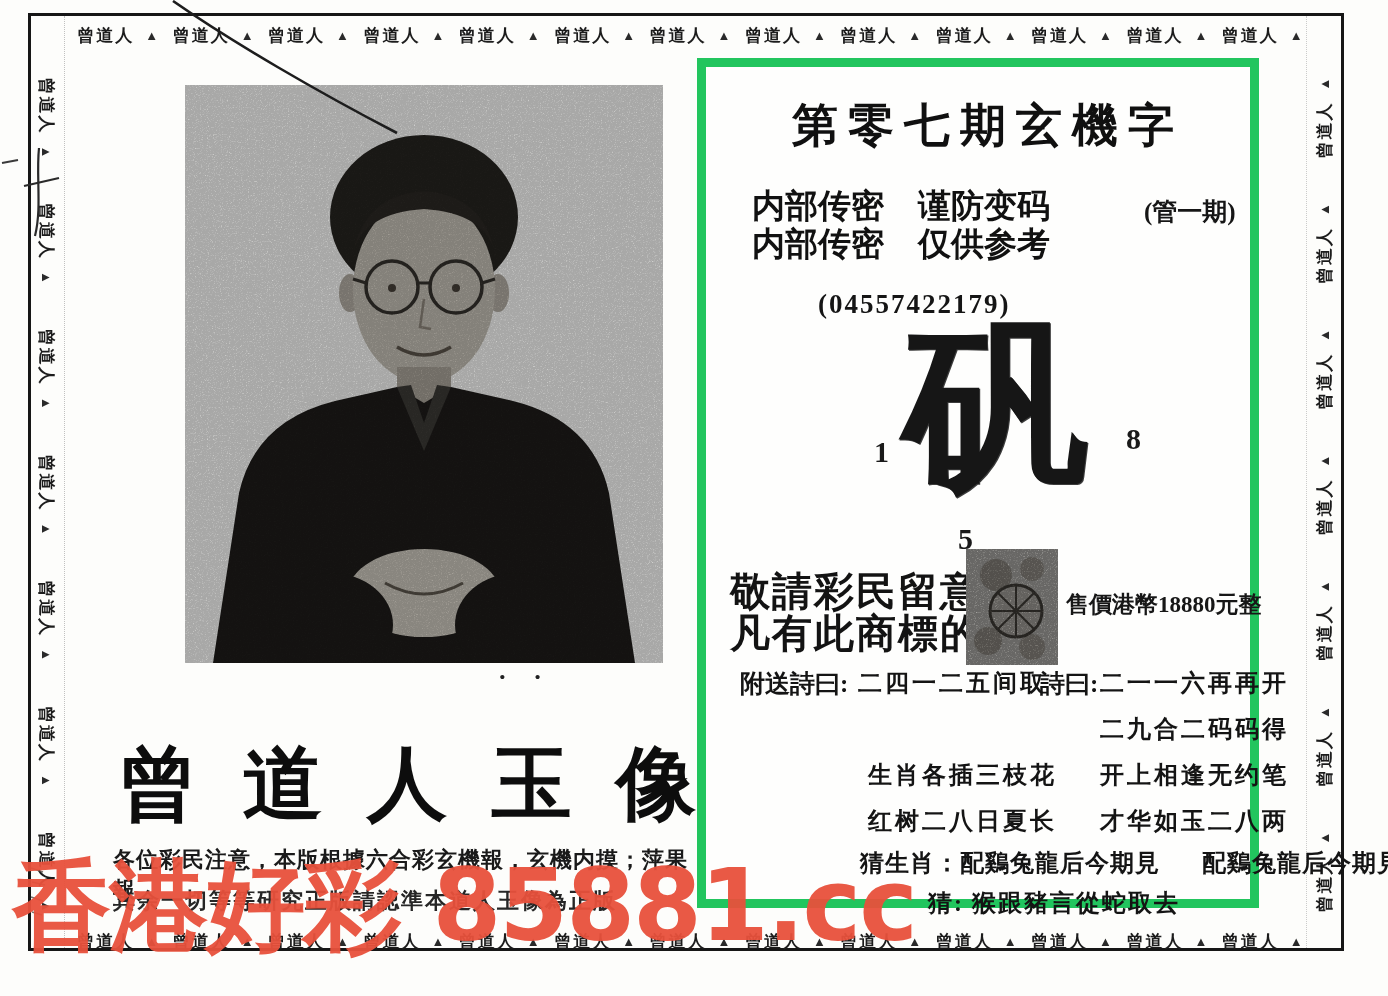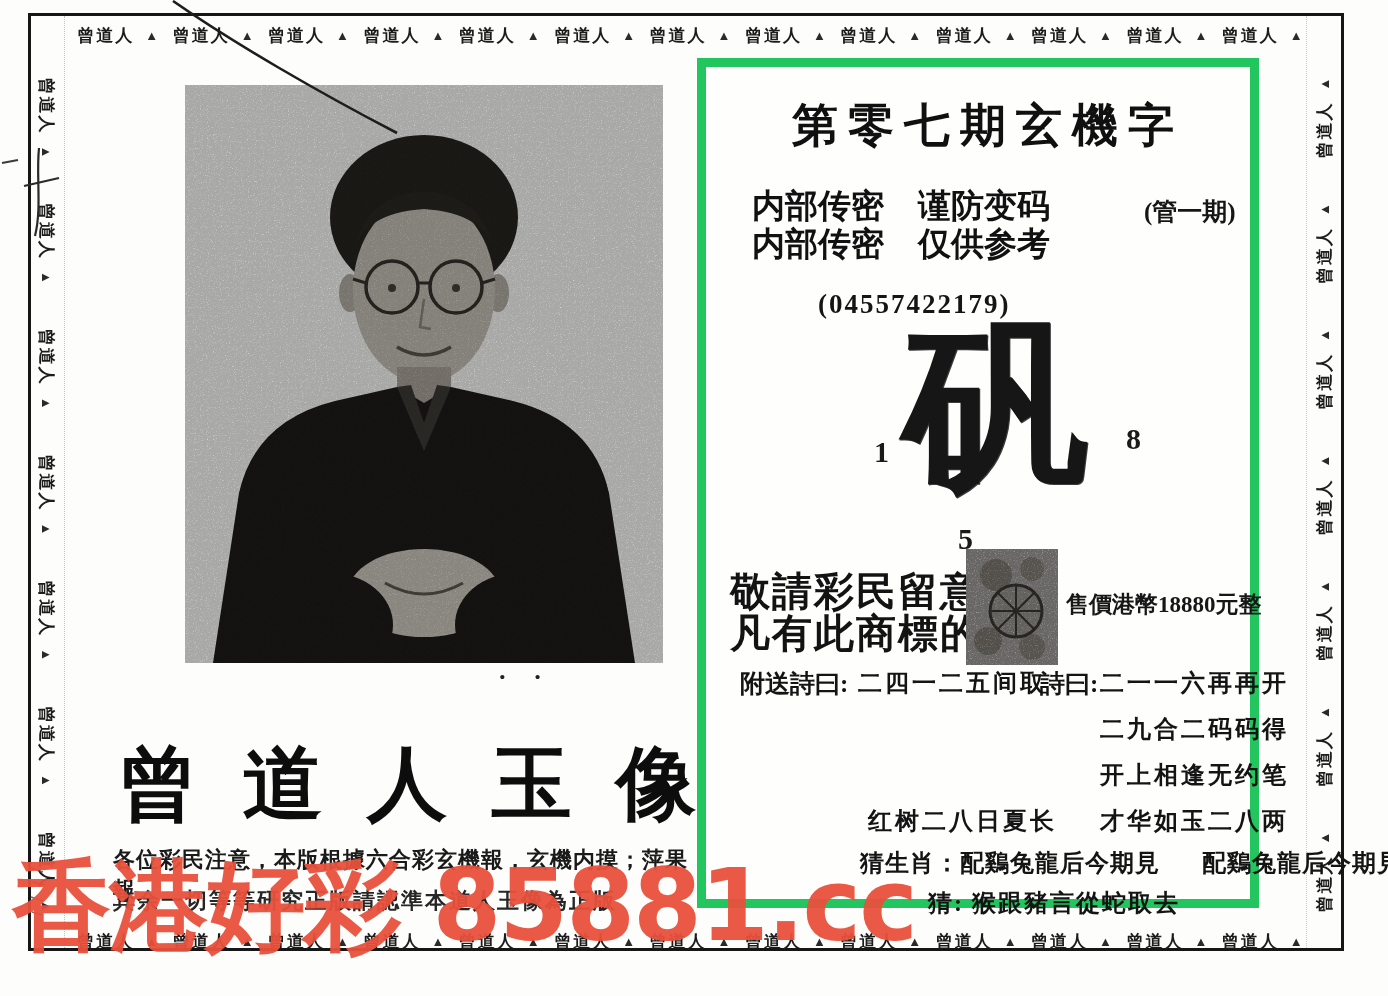--- a/index.html
+++ b/index.html
@@ -330,20 +330,21 @@
         <line x1="24" y1="62" x2="76" y2="62"></line>
       <line x1="32" y1="44" x2="68" y2="80"></line>
         <line x1="68" y1="44" x2="32" y2="80"></line>
     </g>
     <rect width="92" height="116" filter="url(#grain)" opacity="0.55"></rect>
   </svg>
   <div class="price">售價港幣18880元整</div>
 
   <div class="poem-label-left">附送詩曰:</div>
   <div class="poem-line pl0">二四一二五间取</div>
+  <div class="poem-line pl2">生肖各插三枝花</div>
   <div class="poem-line pl3">红树二八日夏长</div>
 
   <div class="poem-label-right">詩曰:</div>
   <div class="poem-line pr0">二一一六再再开</div>
   <div class="poem-line pr1">二九合二码码得</div>
   <div class="poem-line pr2">开上相逢无约笔</div>
   <div class="poem-line pr3">才华如玉二八两</div>
 
   <div class="guess1">
     <span style="position:static">猜生肖：</span><span style="position:static">配鷄兔龍后今期見</span><span class="gsp"></span><span style="position:static">配鷄兔龍后今期見</span>

